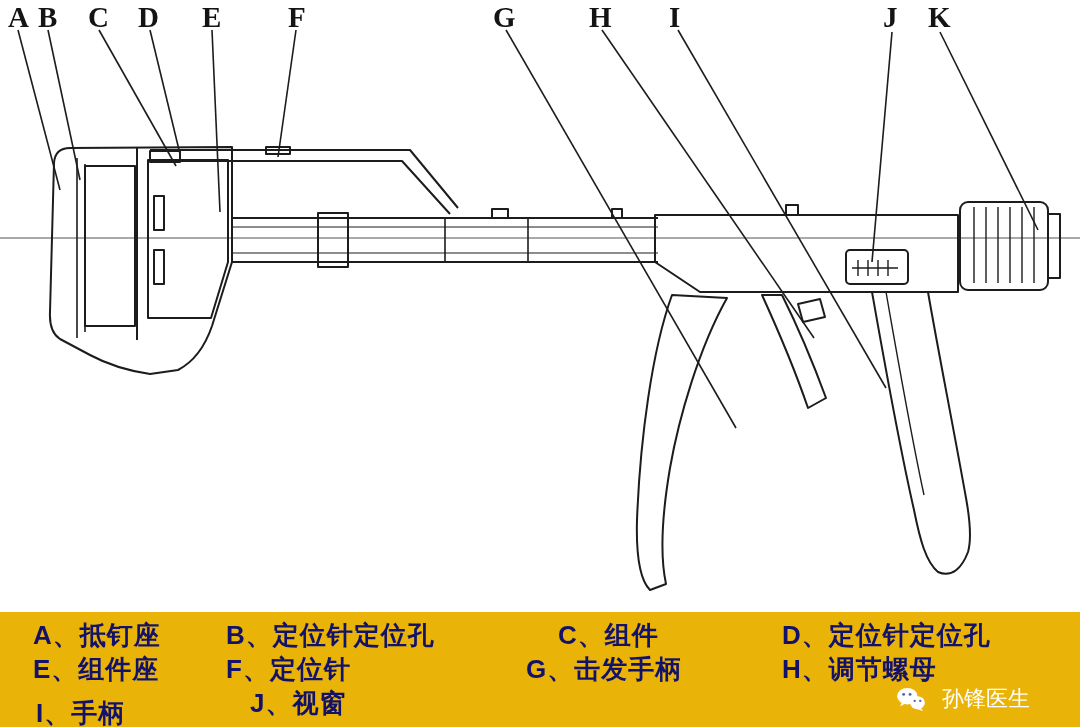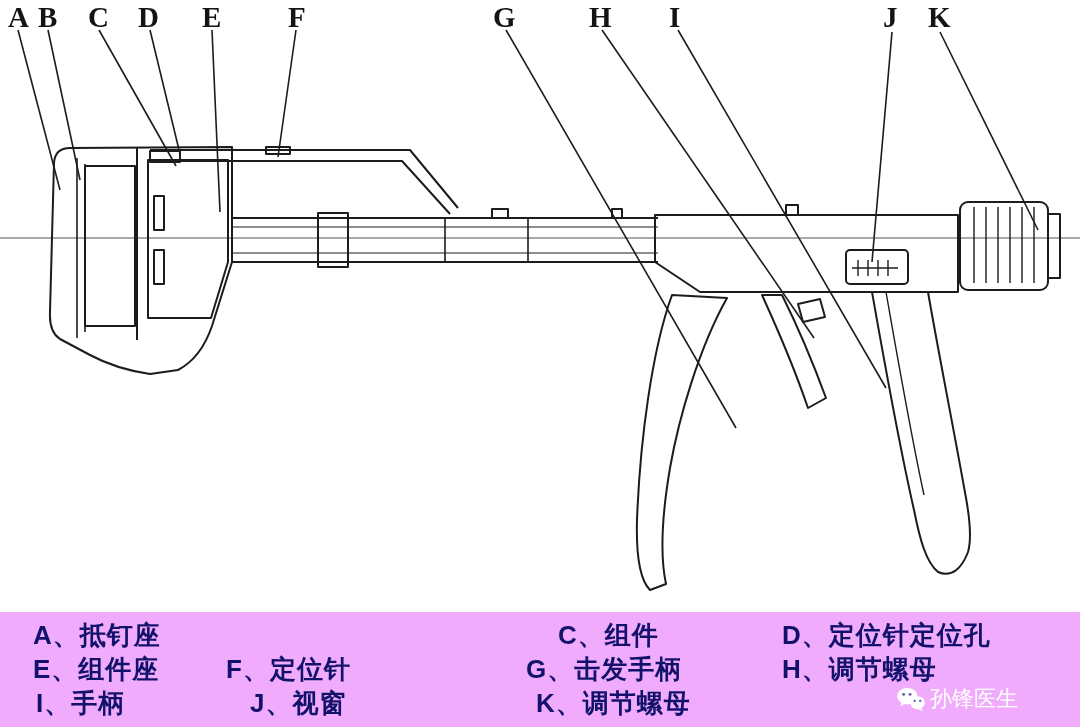--- a/index.html
+++ b/index.html
@@ -8,30 +8,30 @@
     overflow:hidden;font-family:"Liberation Sans",sans-serif;
   }
   .drawing-svg{position:absolute;left:0;top:0;}
   .callout-letter{
     position:absolute;font-family:"Liberation Serif",serif;
     font-weight:700;font-size:29px;color:#141414;line-height:1;
     user-select:none;
   }
   .legend{
     position:absolute;left:0;top:612px;width:1080px;height:115px;
-    background:#f0abfc;
+    background:#eab308;
   }
   .legend-item{
     position:absolute;font-family:"Liberation Sans",sans-serif;
     font-weight:700;font-size:26px;color:#12126b;letter-spacing:1px;
     line-height:1;white-space:nowrap;
   }
   .watermark{
     position:absolute;left:896px;top:684px;display:flex;align-items:center;
-    gap:4px;color:#ffffff;font-size:22px;font-weight:400;
+    gap:16px;color:#ffffff;font-size:22px;font-weight:400;
     font-family:"Liberation Sans",sans-serif;
   }
 </style>
 </head>
 <body>
 
 <div class="stage">
 
   <svg class="drawing-svg" width="1080" height="612" viewBox="0 0 1080 612">
 
@@ -100,31 +100,31 @@
   <span class="callout-letter" style="left:202px;top:3px">E</span>
   <span class="callout-letter" style="left:288px;top:3px">F</span>
   <span class="callout-letter" style="left:493px;top:3px">G</span>
   <span class="callout-letter" style="left:589px;top:3px">H</span>
   <span class="callout-letter" style="left:669px;top:3px">I</span>
   <span class="callout-letter" style="left:883px;top:3px">J</span>
   <span class="callout-letter" style="left:928px;top:3px">K</span>
 
   <div class="legend">
     <span class="legend-item" style="left:33px;top:10px">A、抵钉座</span>
+    <span class="legend-item" style="left:226px;top:10px">B、定位针定位孔</span>
     <span class="legend-item" style="left:558px;top:10px">C、组件</span>
     <span class="legend-item" style="left:782px;top:10px">D、定位针定位孔</span>
 
     <span class="legend-item" style="left:33px;top:44px">E、组件座</span>
     <span class="legend-item" style="left:226px;top:44px">F、定位针</span>
     <span class="legend-item" style="left:526px;top:44px">G、击发手柄</span>
     <span class="legend-item" style="left:782px;top:44px">H、调节螺母</span>
 
-    <span class="legend-item" style="left:36px;top:78px">I、手柄</span>
+    <span class="legend-item" style="left:36px;top:88px">I、手柄</span>
     <span class="legend-item" style="left:250px;top:78px">J、视窗</span>
-    <span class="legend-item" style="left:536px;top:78px">K、调节螺母</span>
   </div>
 
   <div class="watermark">
     <svg width="30" height="24" viewBox="0 0 32 26">
       <ellipse cx="12" cy="10" rx="11" ry="9" fill="#ffffff"></ellipse>
       <circle cx="8" cy="8" r="1.6" fill="#5b62ae"></circle>
       <circle cx="15" cy="8" r="1.6" fill="#5b62ae"></circle>
       <path d="M 6,17 L 4,21 L 10,18 Z" fill="#ffffff"></path>
       <ellipse cx="23" cy="17" rx="8" ry="7" fill="#ffffff"></ellipse>
       <circle cx="20" cy="15" r="1.3" fill="#5b62ae"></circle>

